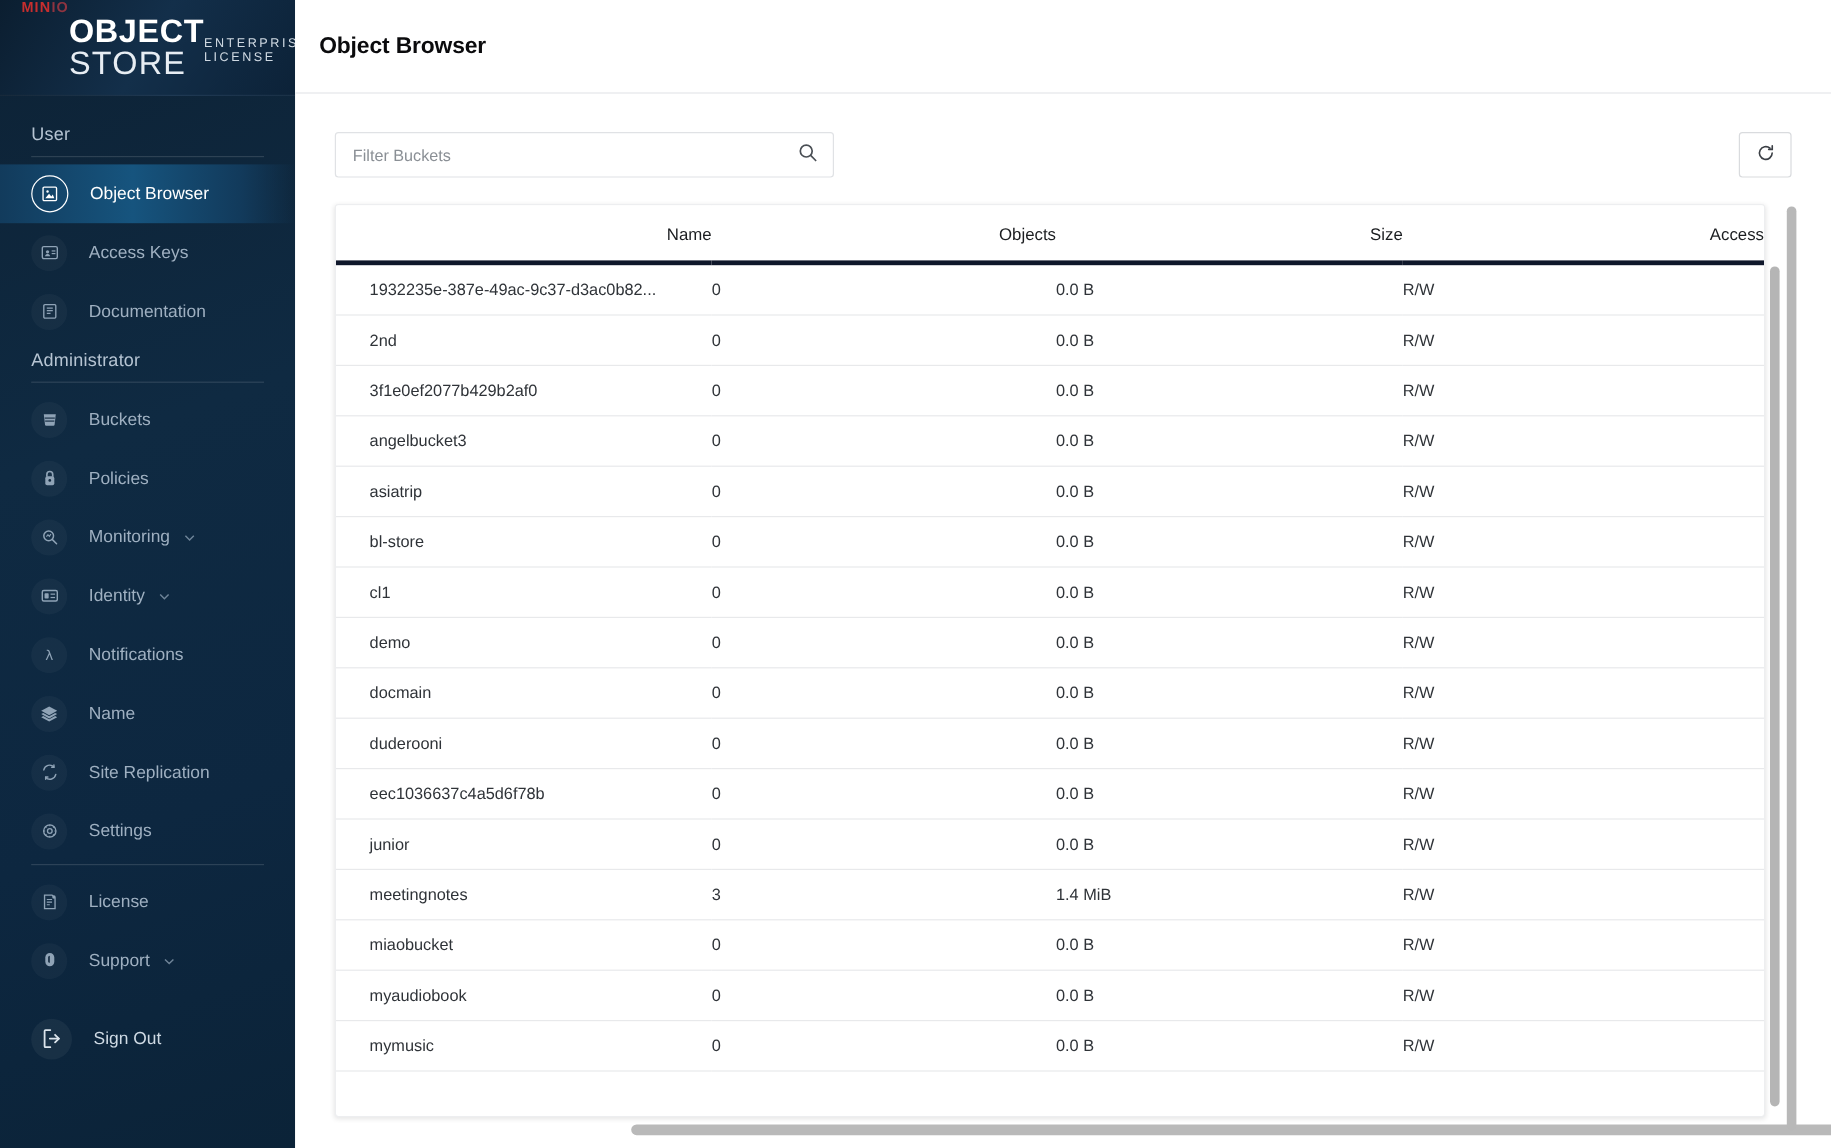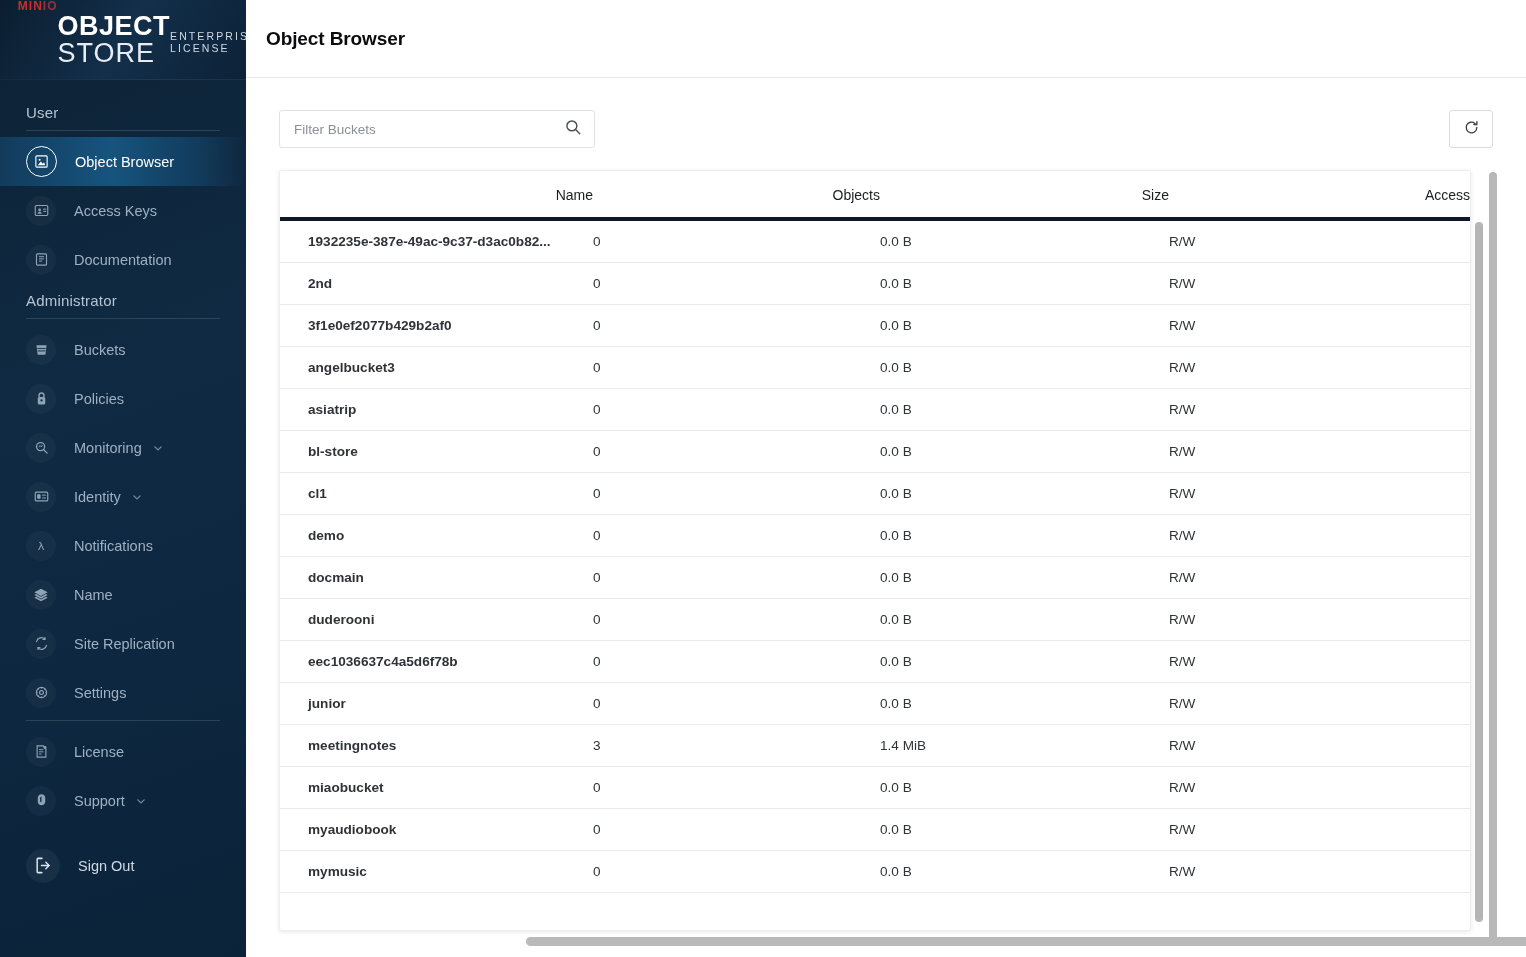--- a/index.html
+++ b/index.html
@@ -84,21 +84,21 @@
     height: 78px; border-bottom: 1px solid #e5e7ea;
     display: flex; align-items: center; padding-left: 20px;
     background: #fff;
   }
   .page-title { font-size: 19px; font-weight: bold; color: #0b0b0d; letter-spacing: -0.1px; }
 
   .content { padding: 32px 33px 0 33px; position: relative; }
 
   .toolbar { display: flex; align-items: center; justify-content: space-between; }
   .filter-box {
-    width: 316px; height: 38px; border: 1px solid #e0e2e5; border-radius: 3px;
+    width: 416px; height: 38px; border: 1px solid #e0e2e5; border-radius: 3px;
     background: #fff; display: flex; align-items: center; padding: 0 12px 0 14px; gap: 42px;
   }
   .filter-box input {
     flex: 1 1 auto; border: none; outline: none; font-size: 13.5px;
     color: #3b3f44; font-family: "Liberation Sans", sans-serif; background: transparent;
   }
   .filter-box input::placeholder { color: #8a8f95; }
   .refresh-btn {
     width: 44px; height: 38px; border: 1px solid #d9dbde; border-radius: 3px;
     background: #fff; display: flex; align-items: center; justify-content: center;
@@ -119,21 +119,21 @@
   .tbl { width: 100%; border-collapse: collapse; table-layout: fixed; }
   .tbl th {
     text-align: right; font-size: 14px; font-weight: normal; color: #1b1d20;
     padding: 16px 0 14px 0; border-bottom: 4px solid #0f172a; background: #fff;
   }
   .tbl td {
     font-size: 13.6px; color: #2f3338; padding: 13px 0 13px 0;
     border-bottom: 1px solid #e8e9eb; height: 40px;
   }
   .tbl tr:last-child td { border-bottom: 1px solid #e8e9eb; }
-  .col-name  { width: 312px; padding-left: 28px !important; font-weight: bold; }
+  .col-name  { width: 312px; padding-left: 28px !important; }
   .col-obj   { width: 286px; }
   .col-size  { width: 288px; }
   .col-acc   { width: 300px; }
   .cell-name { white-space: nowrap; overflow: hidden; text-overflow: ellipsis; }
 
   .tbl-scroll { height: 746px; overflow: hidden; position: relative; }
 
   
   .sb-v-inner {
     position: absolute; top: 222px; width: 8px; height: 700px;

